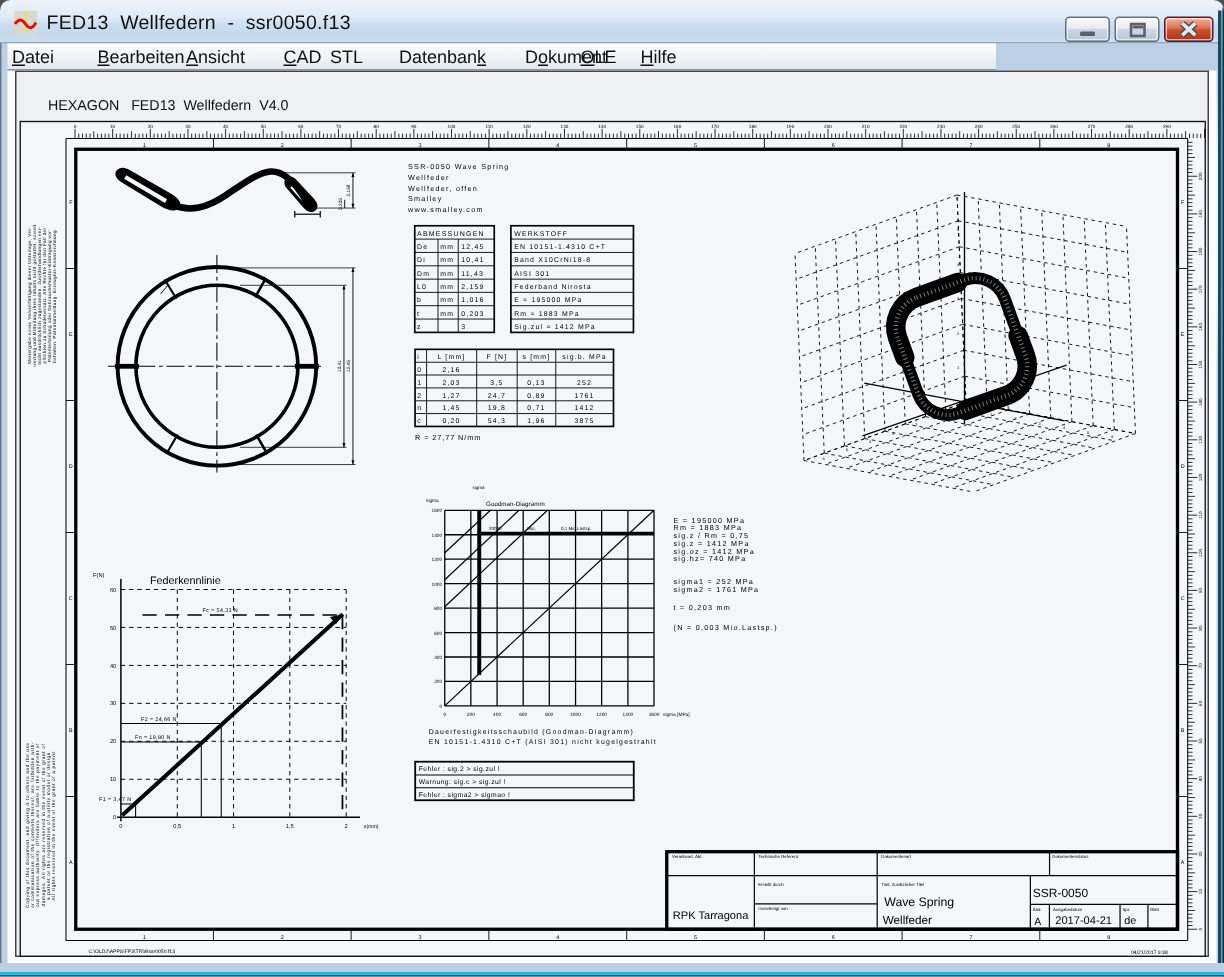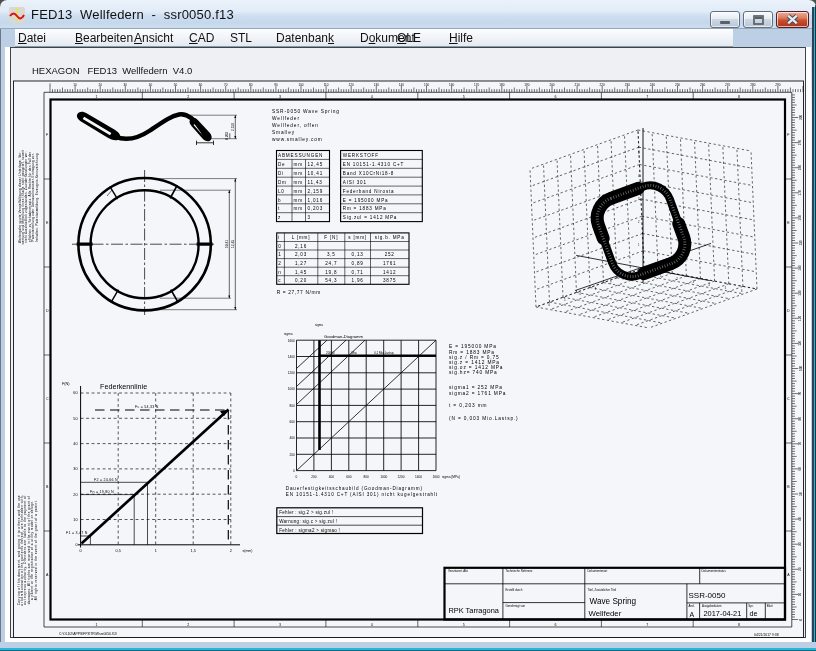--- a/index.html
+++ b/index.html
@@ -6,21 +6,21 @@
 *{box-sizing:border-box;}
 body{font-family:"Liberation Sans", sans-serif;}
 .win{position:absolute;left:0;top:0;width:816px;height:651px;border-radius:7px 7px 0 0;overflow:hidden;background:#bccfe4;box-shadow:inset 0 0 0 1px #6b7888;}
 .titlebar{position:absolute;left:0;top:0;width:816px;height:29px;background:linear-gradient(180deg,#ebf2fa 0%,#e1ecf8 40%,#cfdff1 55%,#c5d8eb 80%,#cdddef 100%);border-radius:7px 7px 0 0;border-bottom:1px solid #96a7ba;}
 .ticon{position:absolute;left:9px;top:7px;width:16px;height:16px;}
 .ttext{position:absolute;left:31px;top:7px;font-size:13px;color:#101010;letter-spacing:0.2px;}
 .btn{position:absolute;top:11px;height:17px;border-radius:3px;border:1px solid #62707f;box-shadow:inset 0 0 0 1px rgba(255,255,255,0.65);}
 .btn.min{left:710px;width:30px;background:linear-gradient(180deg,#f9fbfd 0%,#e7ecf2 45%,#ced8e4 50%,#b8c6d7 100%);}
 .btn.max{left:743px;width:30px;background:linear-gradient(180deg,#f9fbfd 0%,#e7ecf2 45%,#ced8e4 50%,#b8c6d7 100%);}
 .btn.close{left:776px;width:33px;background:linear-gradient(180deg,#f0ad98 0%,#dd7c5d 40%,#c94f2e 55%,#ad3418 100%);border-color:#571b2c;}
-.menubar{position:absolute;left:5px;top:29px;width:718px;height:18px;background:linear-gradient(180deg,#fcfdfe,#eef2f7 60%,#e4e9f1);border-bottom:1px solid #8b98a8;margin-left:10px;}
+.menubar{position:absolute;left:5px;top:29px;width:659px;height:18px;background:linear-gradient(180deg,#fcfdfe,#eef2f7 60%,#e4e9f1);border-bottom:1px solid #8b98a8;}
 .mi{position:absolute;top:2px;font-size:12px;color:#111;}
 .clientwrap{position:absolute;left:5px;top:47px;width:806px;height:597px;background:#fff;}
 .client{position:absolute;left:5px;top:0px;width:796px;height:591px;background:#eef0f4;border:1px solid #3c444c;}
 .hexline{position:absolute;left:16px;top:65px;font-size:9.5px;color:#111;padding-left:16px;}
 .bottomband{position:absolute;left:0;top:642px;width:816px;height:7px;background:#bccfe4;}
 .cyan{position:absolute;left:0;top:648px;width:816px;height:2.4px;background:#29b6d8;}
 .lastline{position:absolute;left:0;top:650.2px;width:816px;height:0.8px;background:#0c6b83;}
 .sheen{position:absolute;left:808px;top:60px;width:5px;height:180px;background:linear-gradient(180deg,rgba(255,255,255,0.1),rgba(255,255,255,0.75) 30%,rgba(255,255,255,0.75) 70%,rgba(255,255,255,0.1));border-radius:3px;}
 </style>
 </head>
@@ -51,26 +51,26 @@
         </g>
         <g stroke="#e6eaef" stroke-width="2.4" stroke-linecap="butt">
           <line x1="11.2" y1="3.6" x2="19.8" y2="11.4"></line>
           <line x1="19.8" y1="3.6" x2="11.2" y2="11.4"></line>
         </g>
       </svg></div>
   <div class="menubar">
 <span class="mi" style="left:3px"><span style="text-decoration:underline">D</span>atei</span>
 <span class="mi" style="left:60px"><span style="text-decoration:underline">B</span>earbeiten</span>
 <span class="mi" style="left:119px"><span style="text-decoration:underline">A</span>nsicht</span>
-<span class="mi" style="left:174px"><span style="text-decoration:underline">C</span>AD</span>
+<span class="mi" style="left:184px"><span style="text-decoration:underline">C</span>AD</span>
 <span class="mi" style="left:215px">STL</span>
 <span class="mi" style="left:261px">Datenban<span style="text-decoration:underline">k</span></span>
 <span class="mi" style="left:345px">D<span style="text-decoration:underline">o</span>kument</span>
 <span class="mi" style="left:382px"><span style="text-decoration:underline">O</span>LE</span>
-<span class="mi" style="left:434px"><span style="text-decoration:underline">H</span>ilfe</span>
+<span class="mi" style="left:422px"><span style="text-decoration:underline">H</span>ilfe</span>
   </div>
   <div class="hexline">HEXAGON&nbsp;&nbsp; FED13&nbsp; Wellfedern&nbsp; V4.0</div>
   <svg width="816" height="651" viewBox="0 0 816 651" style="position:absolute;left:0;top:0;" font-family="Liberation Sans, sans-serif" fill="#000">
 <rect x="13.5" y="81" width="790" height="556.5" fill="#f5f6f9" stroke="#111" stroke-width="0.9"></rect>
 <rect x="50.5" y="99.5" width="734.5" height="520" fill="none" stroke="#000" stroke-width="2.2"></rect>
 <line x1="44" y1="92.3" x2="44" y2="627" stroke="#000" stroke-width="0.7"></line>
 <line x1="791.8" y1="92.3" x2="791.8" y2="627" stroke="#000" stroke-width="0.7"></line>
 <line x1="44" y1="92.3" x2="791.8" y2="92.3" stroke="#000" stroke-width="0.7"></line>
 <line x1="44" y1="627" x2="791.8" y2="627" stroke="#000" stroke-width="0.7"></line>
 <path d="M50.0,92.1v-6.2M52.5,92.1v-3.0M55.0,92.1v-3.0M57.5,92.1v-3.0M60.0,92.1v-3.0M62.5,92.1v-4.6M65.1,92.1v-3.0M67.6,92.1v-3.0M70.1,92.1v-3.0M72.6,92.1v-3.0M75.1,92.1v-6.2M77.6,92.1v-3.0M80.1,92.1v-3.0M82.6,92.1v-3.0M85.1,92.1v-3.0M87.7,92.1v-4.6M90.2,92.1v-3.0M92.7,92.1v-3.0M95.2,92.1v-3.0M97.7,92.1v-3.0M100.2,92.1v-6.2M102.7,92.1v-3.0M105.2,92.1v-3.0M107.7,92.1v-3.0M110.2,92.1v-3.0M112.8,92.1v-4.6M115.3,92.1v-3.0M117.8,92.1v-3.0M120.3,92.1v-3.0M122.8,92.1v-3.0M125.3,92.1v-6.2M127.8,92.1v-3.0M130.3,92.1v-3.0M132.8,92.1v-3.0M135.3,92.1v-3.0M137.9,92.1v-4.6M140.4,92.1v-3.0M142.9,92.1v-3.0M145.4,92.1v-3.0M147.9,92.1v-3.0M150.4,92.1v-6.2M152.9,92.1v-3.0M155.4,92.1v-3.0M157.9,92.1v-3.0M160.4,92.1v-3.0M162.9,92.1v-4.6M165.5,92.1v-3.0M168.0,92.1v-3.0M170.5,92.1v-3.0M173.0,92.1v-3.0M175.5,92.1v-6.2M178.0,92.1v-3.0M180.5,92.1v-3.0M183.0,92.1v-3.0M185.5,92.1v-3.0M188.0,92.1v-4.6M190.6,92.1v-3.0M193.1,92.1v-3.0M195.6,92.1v-3.0M198.1,92.1v-3.0M200.6,92.1v-6.2M203.1,92.1v-3.0M205.6,92.1v-3.0M208.1,92.1v-3.0M210.6,92.1v-3.0M213.1,92.1v-4.6M215.7,92.1v-3.0M218.2,92.1v-3.0M220.7,92.1v-3.0M223.2,92.1v-3.0M225.7,92.1v-6.2M228.2,92.1v-3.0M230.7,92.1v-3.0M233.2,92.1v-3.0M235.7,92.1v-3.0M238.2,92.1v-4.6M240.8,92.1v-3.0M243.3,92.1v-3.0M245.8,92.1v-3.0M248.3,92.1v-3.0M250.8,92.1v-6.2M253.3,92.1v-3.0M255.8,92.1v-3.0M258.3,92.1v-3.0M260.8,92.1v-3.0M263.3,92.1v-4.6M265.9,92.1v-3.0M268.4,92.1v-3.0M270.9,92.1v-3.0M273.4,92.1v-3.0M275.9,92.1v-6.2M278.4,92.1v-3.0M280.9,92.1v-3.0M283.4,92.1v-3.0M285.9,92.1v-3.0M288.4,92.1v-4.6M291.0,92.1v-3.0M293.5,92.1v-3.0M296.0,92.1v-3.0M298.5,92.1v-3.0M301.0,92.1v-6.2M303.5,92.1v-3.0M306.0,92.1v-3.0M308.5,92.1v-3.0M311.0,92.1v-3.0M313.5,92.1v-4.6M316.1,92.1v-3.0M318.6,92.1v-3.0M321.1,92.1v-3.0M323.6,92.1v-3.0M326.1,92.1v-6.2M328.6,92.1v-3.0M331.1,92.1v-3.0M333.6,92.1v-3.0M336.1,92.1v-3.0M338.6,92.1v-4.6M341.2,92.1v-3.0M343.7,92.1v-3.0M346.2,92.1v-3.0M348.7,92.1v-3.0M351.2,92.1v-6.2M353.7,92.1v-3.0M356.2,92.1v-3.0M358.7,92.1v-3.0M361.2,92.1v-3.0M363.7,92.1v-4.6M366.3,92.1v-3.0M368.8,92.1v-3.0M371.3,92.1v-3.0M373.8,92.1v-3.0M376.3,92.1v-6.2M378.8,92.1v-3.0M381.3,92.1v-3.0M383.8,92.1v-3.0M386.3,92.1v-3.0M388.8,92.1v-4.6M391.4,92.1v-3.0M393.9,92.1v-3.0M396.4,92.1v-3.0M398.9,92.1v-3.0M401.4,92.1v-6.2M403.9,92.1v-3.0M406.4,92.1v-3.0M408.9,92.1v-3.0M411.4,92.1v-3.0M413.9,92.1v-4.6M416.5,92.1v-3.0M419.0,92.1v-3.0M421.5,92.1v-3.0M424.0,92.1v-3.0M426.5,92.1v-6.2M429.0,92.1v-3.0M431.5,92.1v-3.0M434.0,92.1v-3.0M436.5,92.1v-3.0M439.0,92.1v-4.6M441.6,92.1v-3.0M444.1,92.1v-3.0M446.6,92.1v-3.0M449.1,92.1v-3.0M451.6,92.1v-6.2M454.1,92.1v-3.0M456.6,92.1v-3.0M459.1,92.1v-3.0M461.6,92.1v-3.0M464.1,92.1v-4.6M466.7,92.1v-3.0M469.2,92.1v-3.0M471.7,92.1v-3.0M474.2,92.1v-3.0M476.7,92.1v-6.2M479.2,92.1v-3.0M481.7,92.1v-3.0M484.2,92.1v-3.0M486.7,92.1v-3.0M489.2,92.1v-4.6M491.8,92.1v-3.0M494.3,92.1v-3.0M496.8,92.1v-3.0M499.3,92.1v-3.0M501.8,92.1v-6.2M504.3,92.1v-3.0M506.8,92.1v-3.0M509.3,92.1v-3.0M511.8,92.1v-3.0M514.3,92.1v-4.6M516.9,92.1v-3.0M519.4,92.1v-3.0M521.9,92.1v-3.0M524.4,92.1v-3.0M526.9,92.1v-6.2M529.4,92.1v-3.0M531.9,92.1v-3.0M534.4,92.1v-3.0M536.9,92.1v-3.0M539.4,92.1v-4.6M542.0,92.1v-3.0M544.5,92.1v-3.0M547.0,92.1v-3.0M549.5,92.1v-3.0M552.0,92.1v-6.2M554.5,92.1v-3.0M557.0,92.1v-3.0M559.5,92.1v-3.0M562.0,92.1v-3.0M564.5,92.1v-4.6M567.1,92.1v-3.0M569.6,92.1v-3.0M572.1,92.1v-3.0M574.6,92.1v-3.0M577.1,92.1v-6.2M579.6,92.1v-3.0M582.1,92.1v-3.0M584.6,92.1v-3.0M587.1,92.1v-3.0M589.6,92.1v-4.6M592.2,92.1v-3.0M594.7,92.1v-3.0M597.2,92.1v-3.0M599.7,92.1v-3.0M602.2,92.1v-6.2M604.7,92.1v-3.0M607.2,92.1v-3.0M609.7,92.1v-3.0M612.2,92.1v-3.0M614.7,92.1v-4.6M617.3,92.1v-3.0M619.8,92.1v-3.0M622.3,92.1v-3.0M624.8,92.1v-3.0M627.3,92.1v-6.2M629.8,92.1v-3.0M632.3,92.1v-3.0M634.8,92.1v-3.0M637.3,92.1v-3.0M639.8,92.1v-4.6M642.4,92.1v-3.0M644.9,92.1v-3.0M647.4,92.1v-3.0M649.9,92.1v-3.0M652.4,92.1v-6.2M654.9,92.1v-3.0M657.4,92.1v-3.0M659.9,92.1v-3.0M662.4,92.1v-3.0M664.9,92.1v-4.6M667.5,92.1v-3.0M670.0,92.1v-3.0M672.5,92.1v-3.0M675.0,92.1v-3.0M677.5,92.1v-6.2M680.0,92.1v-3.0M682.5,92.1v-3.0M685.0,92.1v-3.0M687.5,92.1v-3.0M690.0,92.1v-4.6M692.6,92.1v-3.0M695.1,92.1v-3.0M697.6,92.1v-3.0M700.1,92.1v-3.0M702.6,92.1v-6.2M705.1,92.1v-3.0M707.6,92.1v-3.0M710.1,92.1v-3.0M712.6,92.1v-3.0M715.1,92.1v-4.6M717.7,92.1v-3.0M720.2,92.1v-3.0M722.7,92.1v-3.0M725.2,92.1v-3.0M727.7,92.1v-6.2M730.2,92.1v-3.0M732.7,92.1v-3.0M735.2,92.1v-3.0M737.7,92.1v-3.0M740.2,92.1v-4.6M742.8,92.1v-3.0M745.3,92.1v-3.0M747.8,92.1v-3.0M750.3,92.1v-3.0M752.8,92.1v-6.2M755.3,92.1v-3.0M757.8,92.1v-3.0M760.3,92.1v-3.0M762.8,92.1v-3.0M765.3,92.1v-4.6M767.9,92.1v-3.0M770.4,92.1v-3.0M772.9,92.1v-3.0M775.4,92.1v-3.0M777.9,92.1v-6.2M780.4,92.1v-3.0M782.9,92.1v-3.0M785.4,92.1v-3.0M787.9,92.1v-3.0M790.4,92.1v-4.6M793.0,92.1v-3.0M795.5,92.1v-3.0M798.0,92.1v-3.0M800.5,92.1v-3.0M803.0,92.1v-6.2" stroke="#000" stroke-width="0.55" fill="none"></path>

